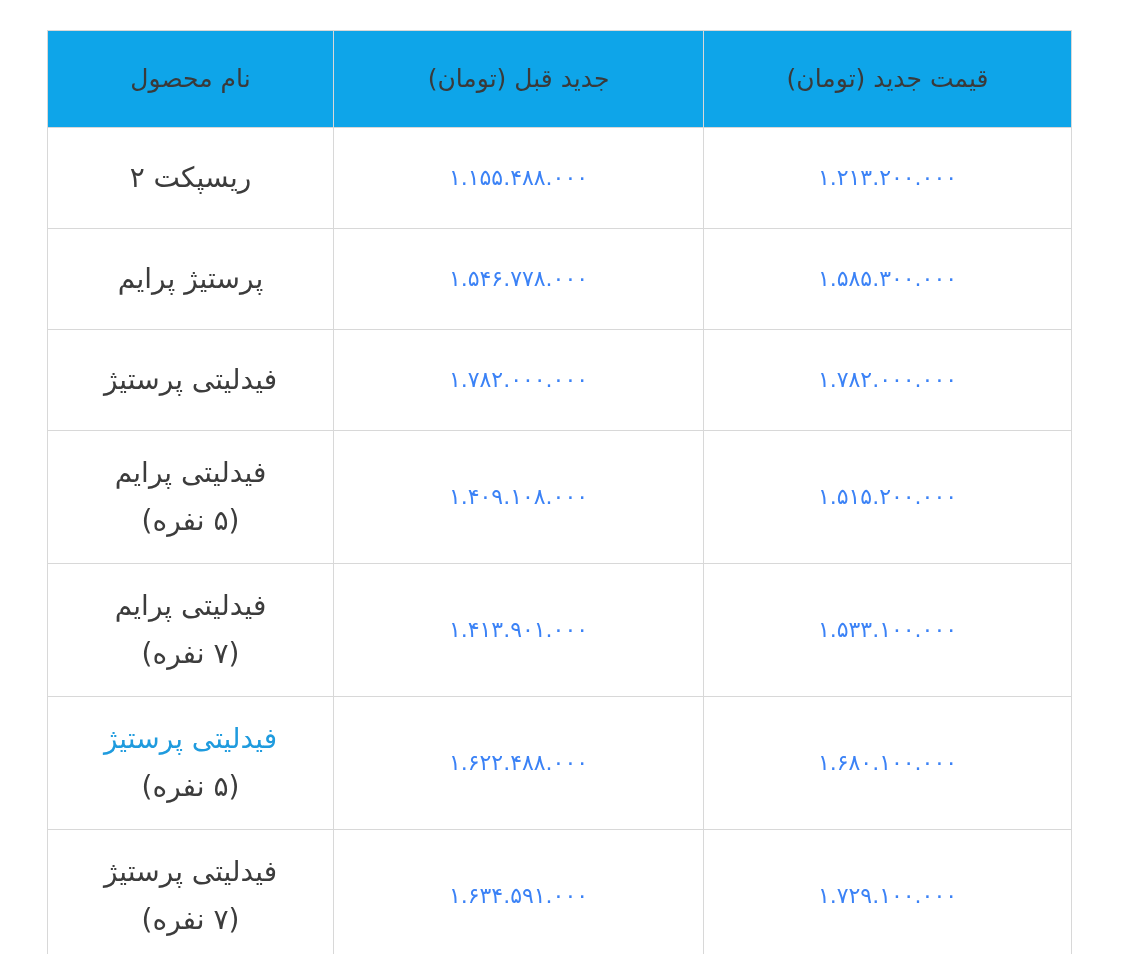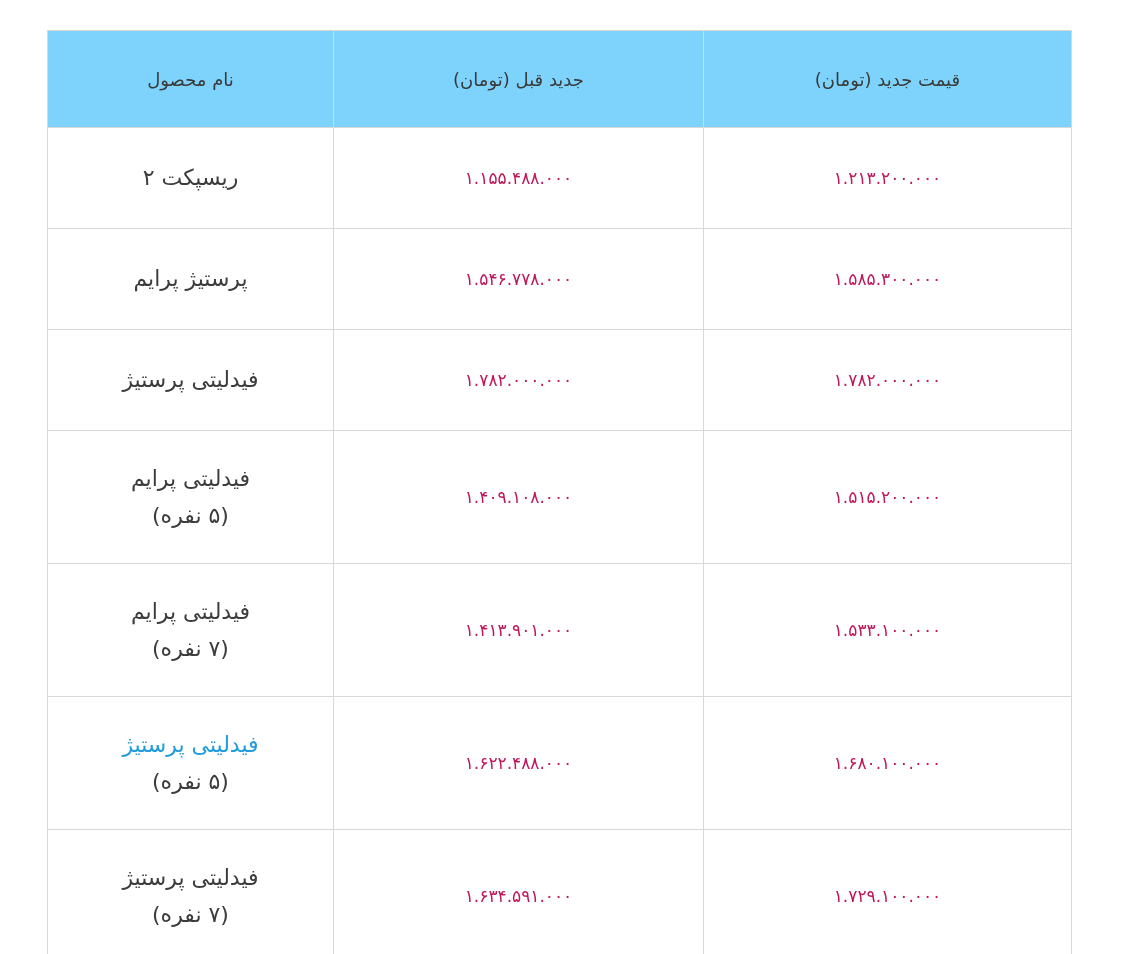--- a/index.html
+++ b/index.html
@@ -31,35 +31,35 @@
   table.price-table col.col-new    { width: 368px; }
 
   table.price-table th,
   table.price-table td {
     border: 1px solid #d8d8d8;
     text-align: center;
     vertical-align: middle;
     padding: 0 10px;
   }
   table.price-table thead th {
-    background: #7dd3fc;
+    background: #0ea5e9;
     height: 96px;
     font-weight: normal;
-    font-size: 18px;
+    font-size: 25px;
     color: #3a3a3a;
     line-height: 1.5;
   }
   table.price-table tbody td {
     height: 100px;
-    font-size: 17px;
-    color: #be185d;
+    font-size: 22px;
+    color: #3b82f6;
     line-height: 1.7;
   }
   table.price-table tbody td.name-cell {
-    font-size: 22px;
+    font-size: 28px;
     color: #3c3c3c;
     margin-top: 44px;
   }
   table.price-table tbody tr.tall td {
     height: 132px;
   }
   .name-main { display: block; }
   .name-sub  { display: block; }
   .highlight .name-main { color: #1f9bde; }
   .num {

